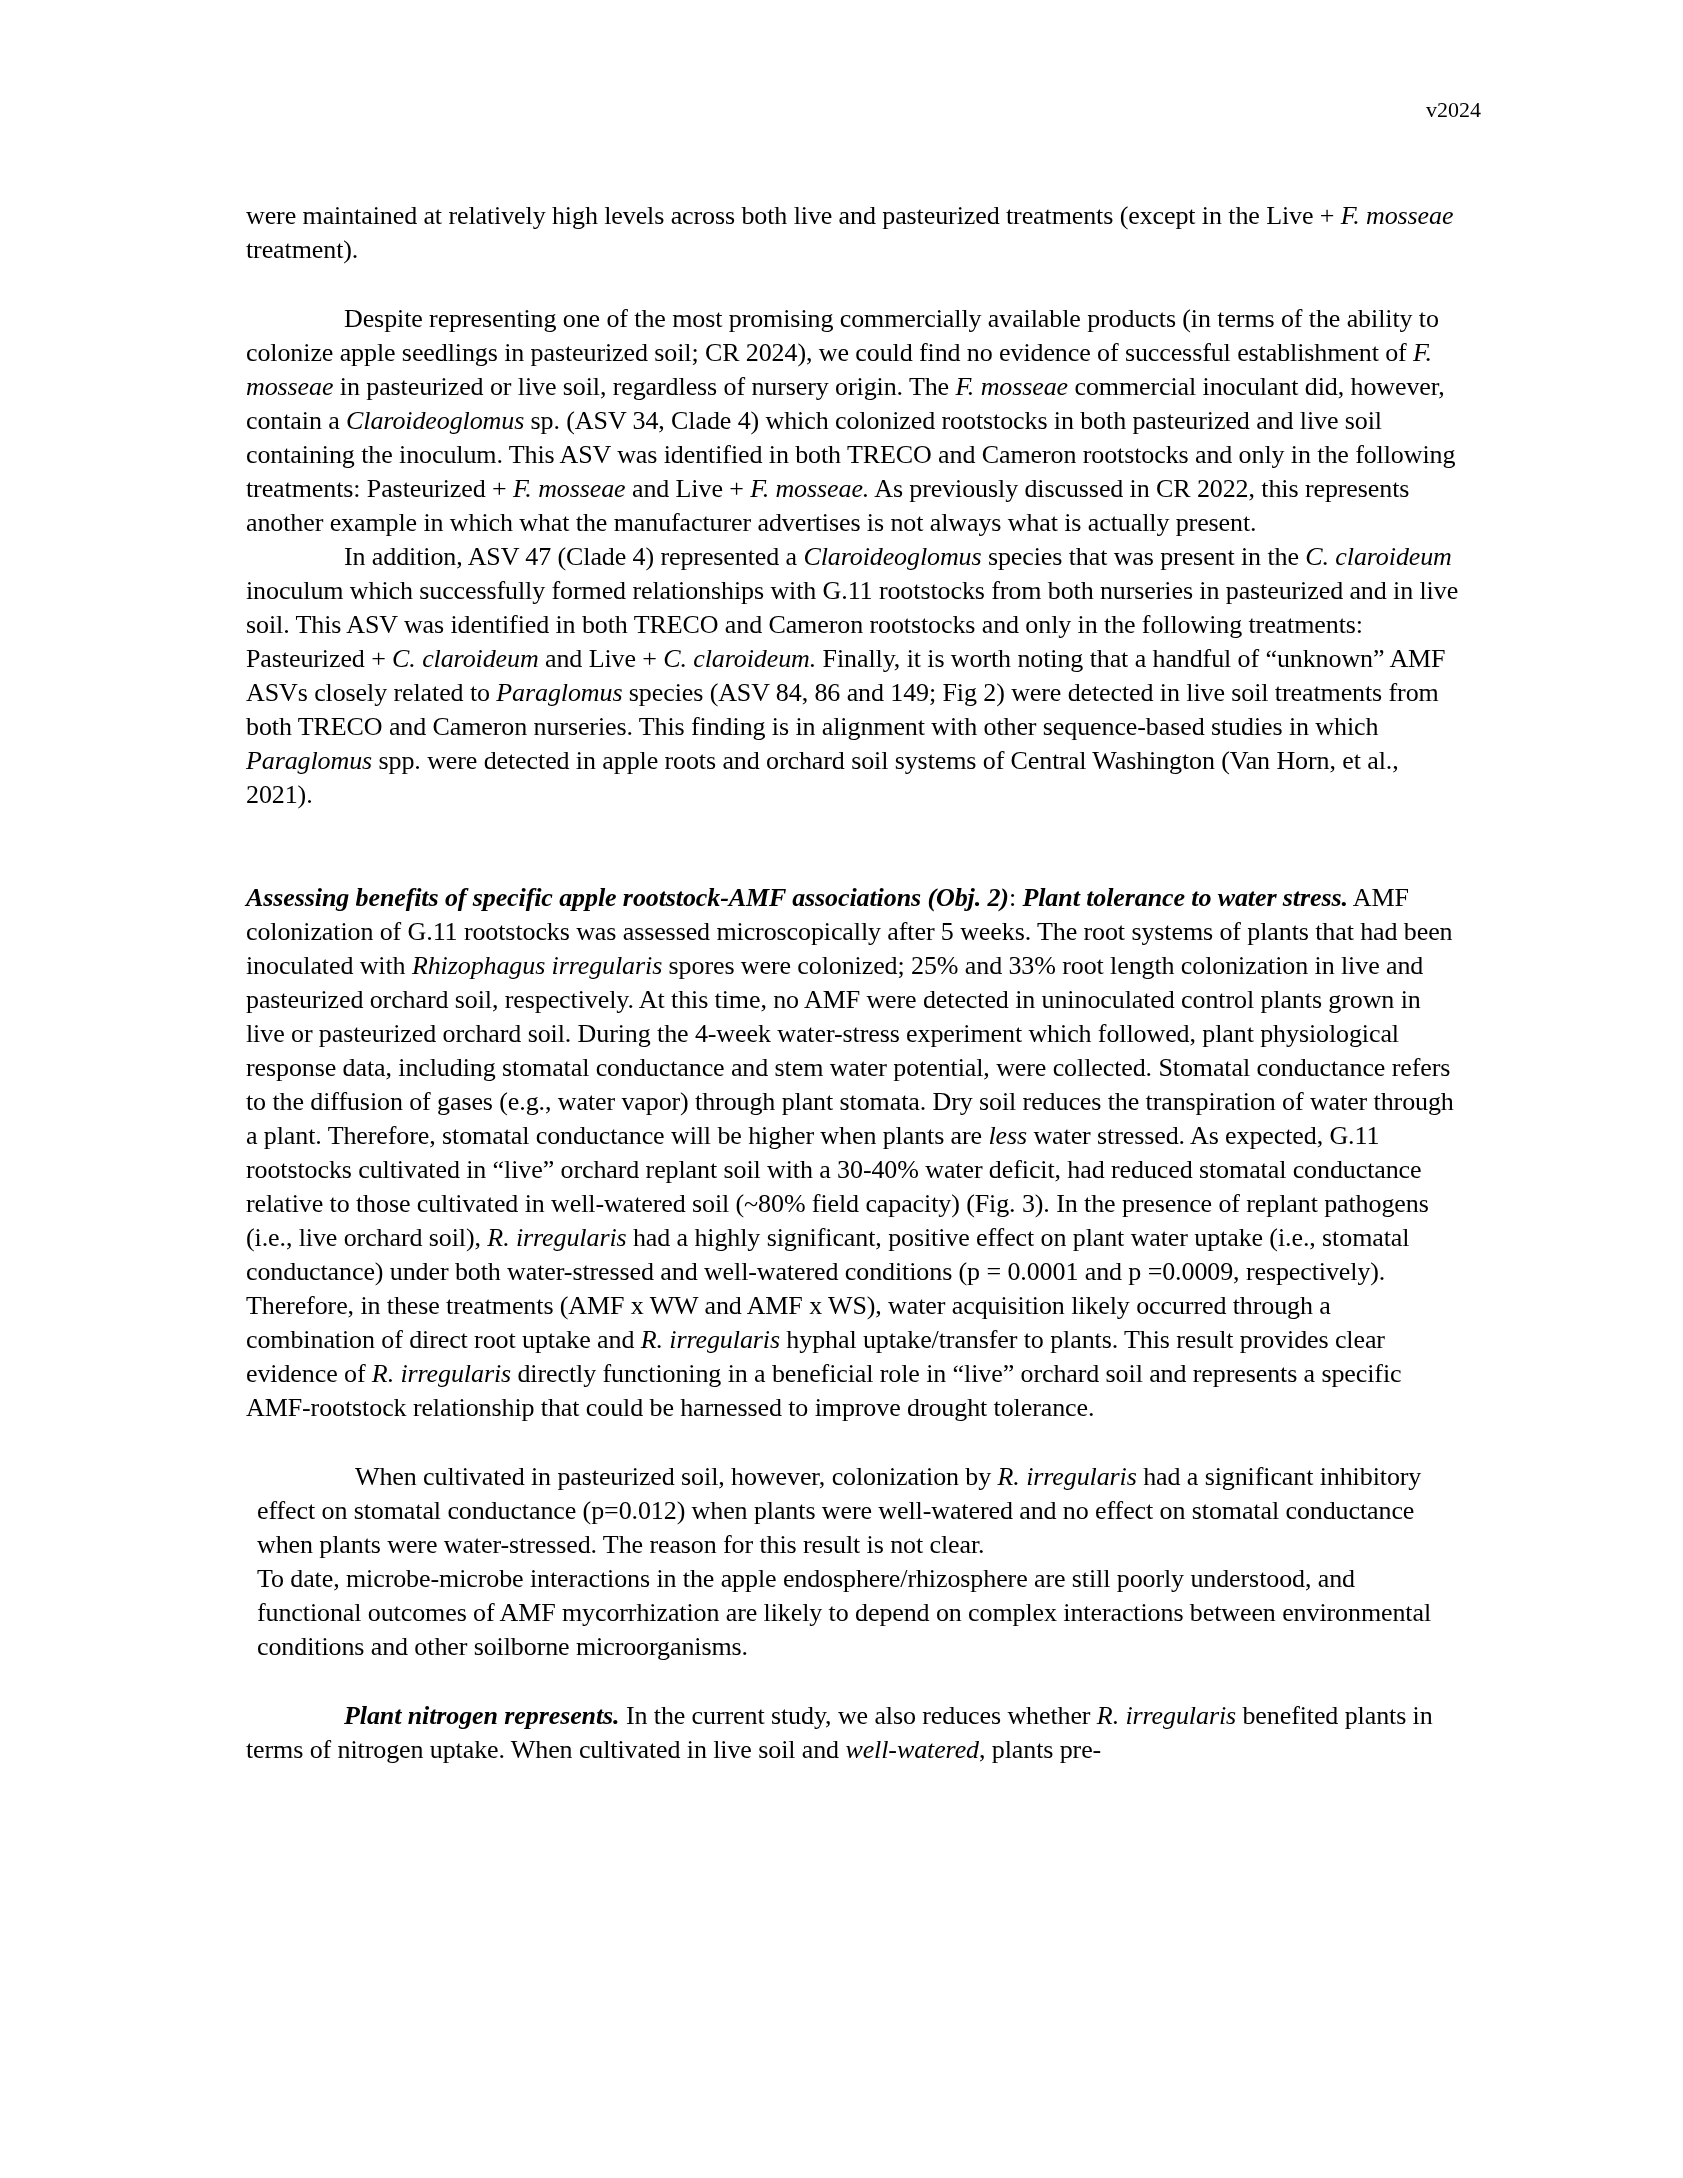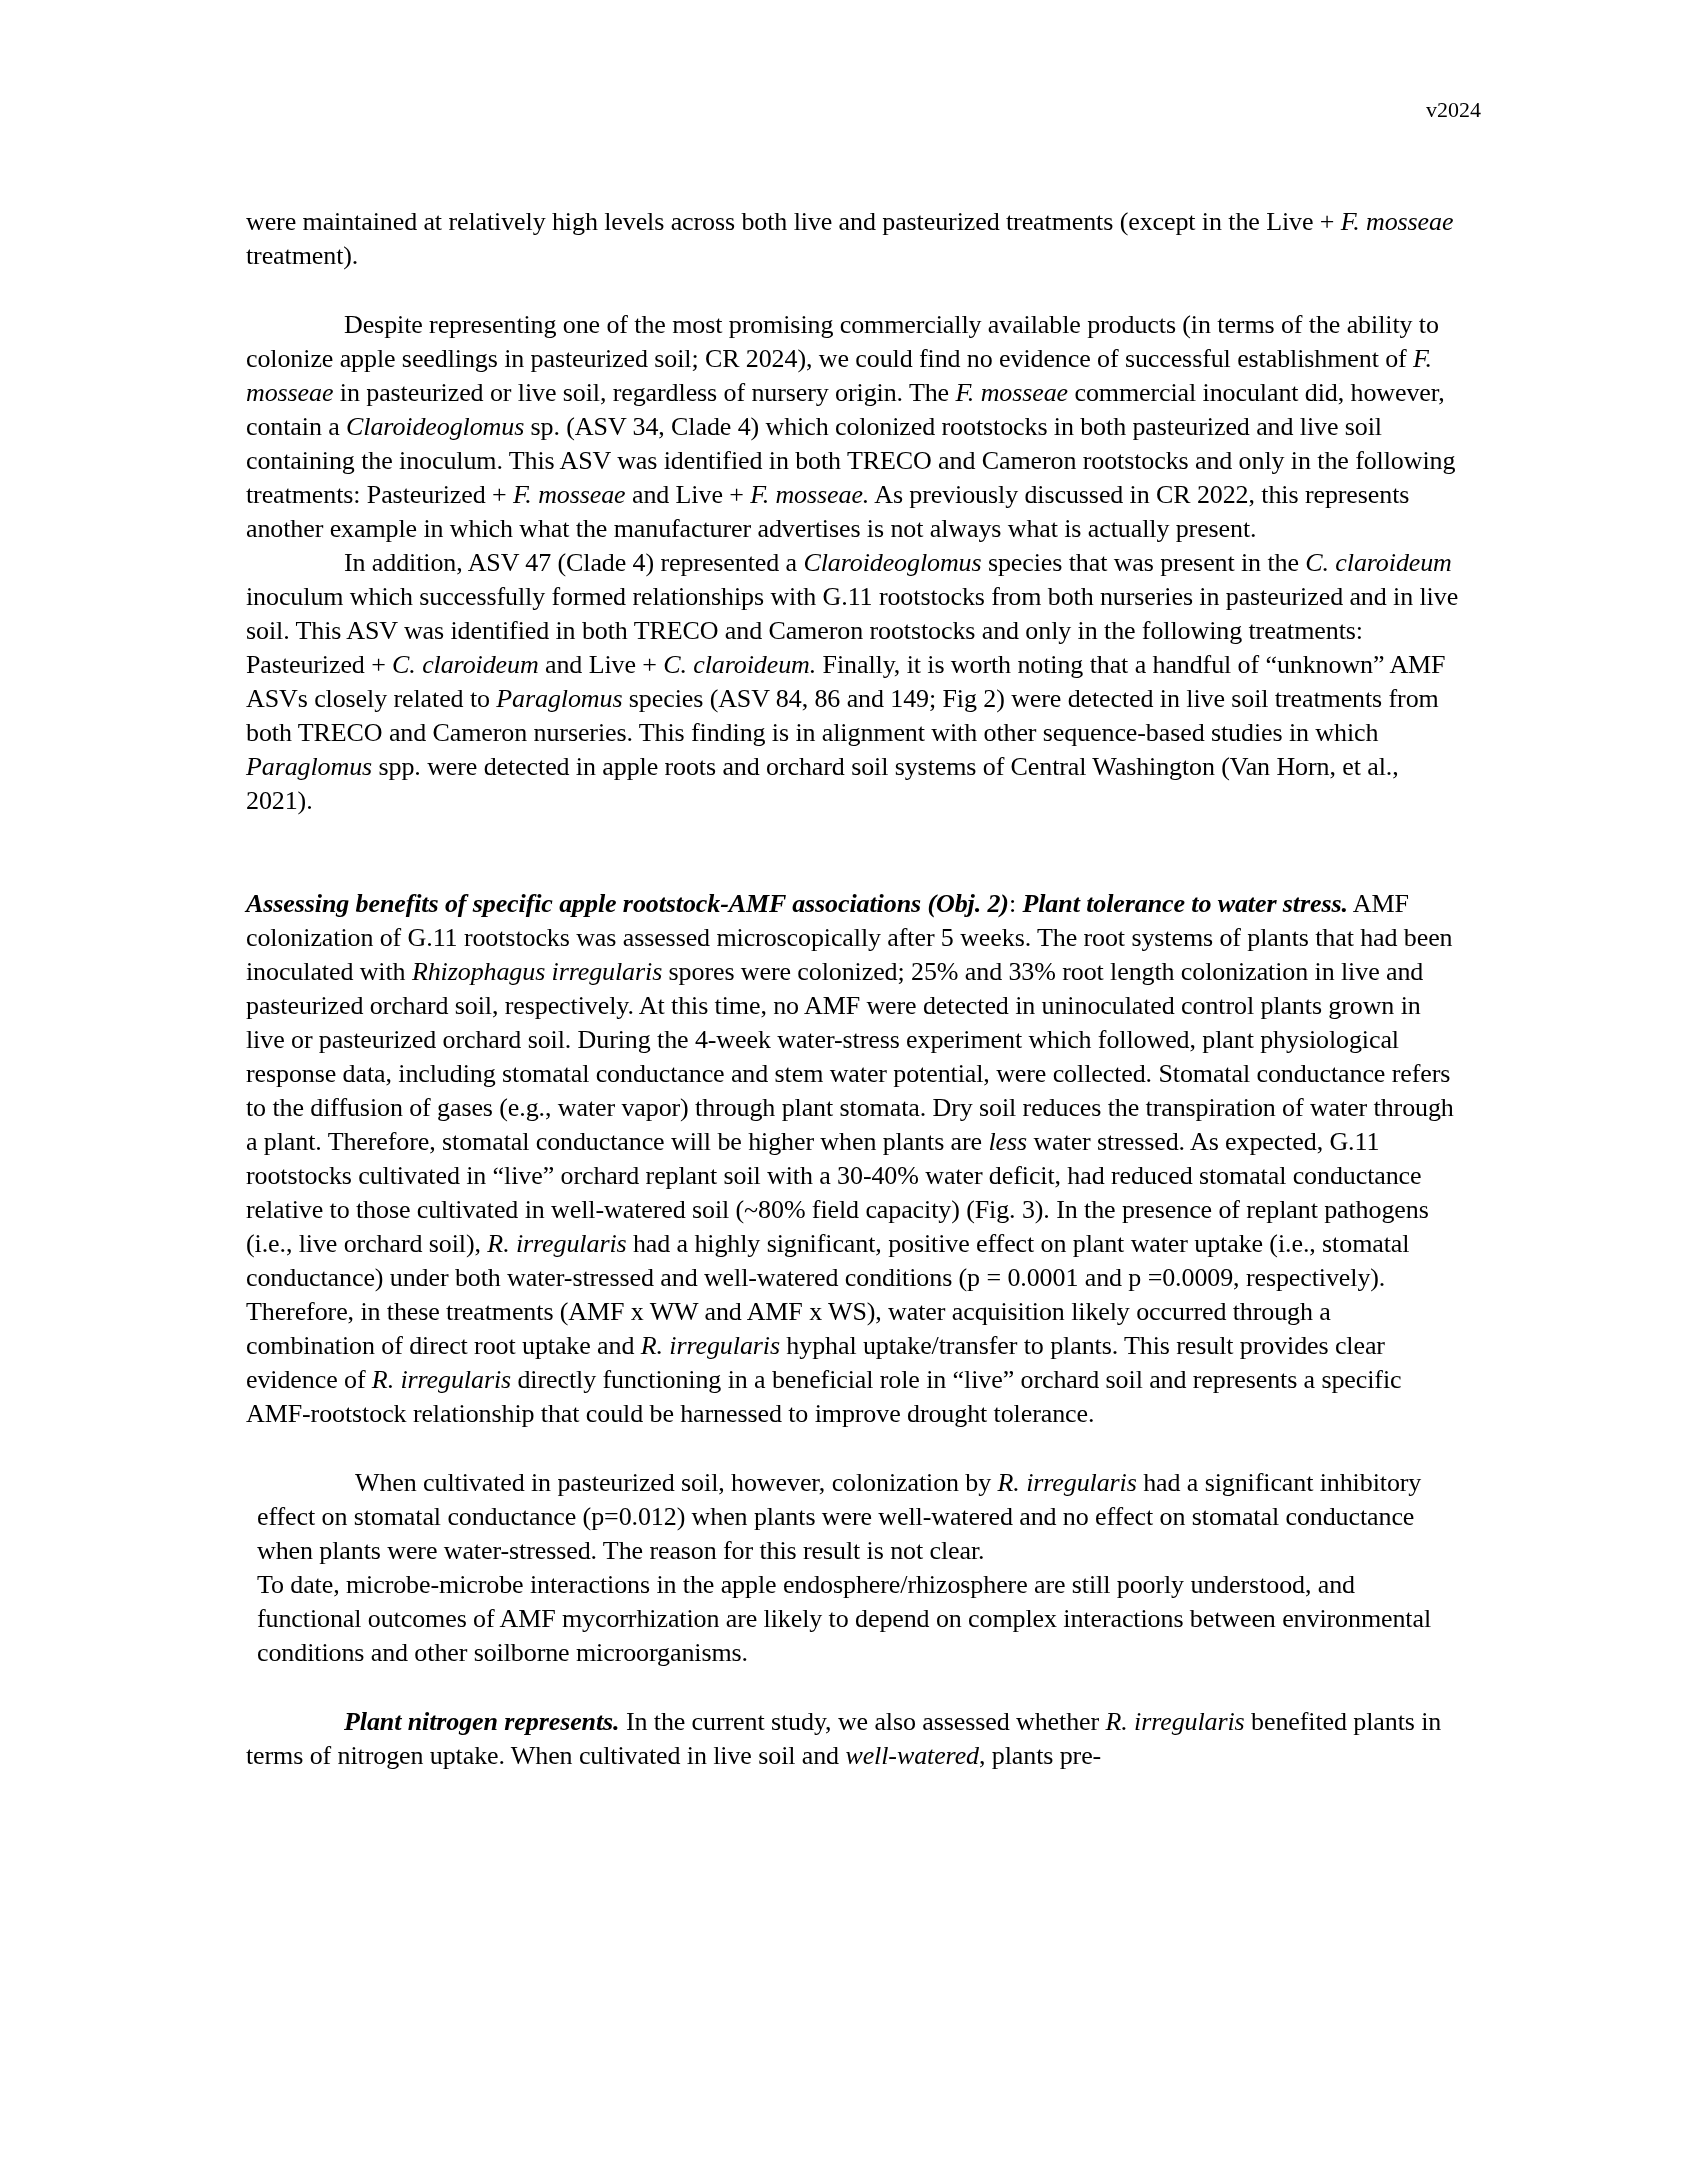--- a/index.html
+++ b/index.html
@@ -18,21 +18,21 @@
     .page-header {
       position: absolute;
       top: 99px;
       right: 202px;
       font-size: 22px;
       line-height: 1;
     }
     .content {
       position: absolute;
       left: 246px;
-      top: 205px;
+      top: 199px;
       width: 1218px;
       font-size: 26px;
       line-height: 34px;
       letter-spacing: -0.1px;
       text-align: left;
     }
     .para {
       margin: 0;
     }
     .indent {
@@ -53,15 +53,15 @@
 <body>
 
 <div class="page-header">v2024</div>
 
 <div class="content">
   <p class="para para-first"><span>were maintained at relatively high levels across both live and pasteurized treatments (except in the Live + </span><i>F. mosseae</i><span> treatment).</span></p>
   <p class="para indent gap-1"><span>Despite representing one of the most promising commercially available products (in terms of the ability to colonize apple seedlings in pasteurized soil; CR 2024), we could find no evidence of successful establishment of </span><i>F. mosseae</i><span> in pasteurized or live soil, regardless of nursery origin. The </span><i>F. mosseae</i><span> commercial inoculant did, however, contain a </span><i>Claroideoglomus</i><span> sp. (ASV 34, Clade 4) which colonized rootstocks in both pasteurized and live soil containing the inoculum. This ASV was identified in both TRECO and Cameron rootstocks and only in the following treatments: Pasteurized + </span><i>F. mosseae</i><span> and Live + </span><i>F. mosseae.</i><span> As previously discussed in CR 2022, this represents another example in which what the manufacturer advertises is not always what is actually present.</span></p>
   <p class="para indent gap-2"><span>In addition, ASV 47 (Clade 4) represented a </span><i>Claroideoglomus</i><span> species that was present in the </span><i>C. claroideum</i><span> inoculum which successfully formed relationships with G.11 rootstocks from both nurseries in pasteurized and in live soil. This ASV was identified in both TRECO and Cameron rootstocks and only in the following treatments: Pasteurized + </span><i>C. claroideum</i><span> and Live + </span><i>C. claroideum.</i><span> Finally, it is worth noting that a handful of “unknown” AMF ASVs closely related to </span><i>Paraglomus</i><span> species (ASV 84, 86 and 149; Fig 2) were detected in live soil treatments from both TRECO and Cameron nurseries. This finding is in alignment with other sequence-based studies in which </span><i>Paraglomus</i><span> spp. were detected in apple roots and orchard soil systems of Central Washington (Van Horn, et al., 2021).</span></p>
   <p class="para gap-3"><b>Assessing benefits of specific apple rootstock-AMF associations (Obj. 2)</b><span>: </span><b>Plant tolerance to water stress.</b><span> AMF colonization of G.11 rootstocks was assessed microscopically after 5 weeks. The root systems of plants that had been inoculated with </span><i>Rhizophagus irregularis</i><span> spores were colonized; 25% and 33% root length colonization in live and pasteurized orchard soil, respectively. At this time, no AMF were detected in uninoculated control plants grown in live or pasteurized orchard soil. During the 4-week water-stress experiment which followed, plant physiological response data, including stomatal conductance and stem water potential, were collected. Stomatal conductance refers to the diffusion of gases (e.g., water vapor) through plant stomata. Dry soil reduces the transpiration of water through a plant. Therefore, stomatal conductance will be higher when plants are </span><i>less</i><span> water stressed. As expected, G.11 rootstocks cultivated in “live” orchard replant soil with a 30-40% water deficit, had reduced stomatal conductance relative to those cultivated in well-watered soil (~80% field capacity) (Fig. 3). In the presence of replant pathogens (i.e., live orchard soil), </span><i>R. irregularis</i><span> had a highly significant, positive effect on plant water uptake (i.e., stomatal conductance) under both water-stressed and well-watered conditions (p = 0.0001 and p =0.0009, respectively). Therefore, in these treatments (AMF x WW and AMF x WS), water acquisition likely occurred through a combination of direct root uptake and </span><i>R. irregularis</i><span> hyphal uptake/transfer to plants.  This result provides clear evidence of </span><i>R. irregularis</i><span> directly functioning in a beneficial role in “live” orchard soil and represents a specific AMF-rootstock relationship that could be harnessed to improve drought tolerance.</span></p>
   <p class="para indent gap-4"><span>When cultivated in pasteurized soil, however, colonization by </span><i>R. irregularis</i><span> had a significant inhibitory effect on stomatal conductance (p=0.012) when plants were well-watered and no effect on stomatal conductance when plants were water-stressed. The reason for this result is not clear.</span><br><span>To date, microbe-microbe interactions in the apple endosphere/rhizosphere are still poorly understood, and functional outcomes of AMF mycorrhization are likely to depend on complex interactions between environmental conditions and other soilborne microorganisms.</span></p>
-  <p class="para indent gap-5"><b>Plant nitrogen represents.</b><span> In the current study, we also assessed whether </span><i>R. irregularis</i><span> benefited plants in terms of nitrogen uptake. When cultivated in live soil and </span><i>well-watered</i><span>, plants pre-</span></p>
+  <p class="para indent gap-5"><b>Plant nitrogen represents.</b><span> In the current study, we also reduces whether </span><i>R. irregularis</i><span> benefited plants in terms of nitrogen uptake. When cultivated in live soil and </span><i>well-watered</i><span>, plants pre-</span></p>
 </div>
 
 
 </body></html>

